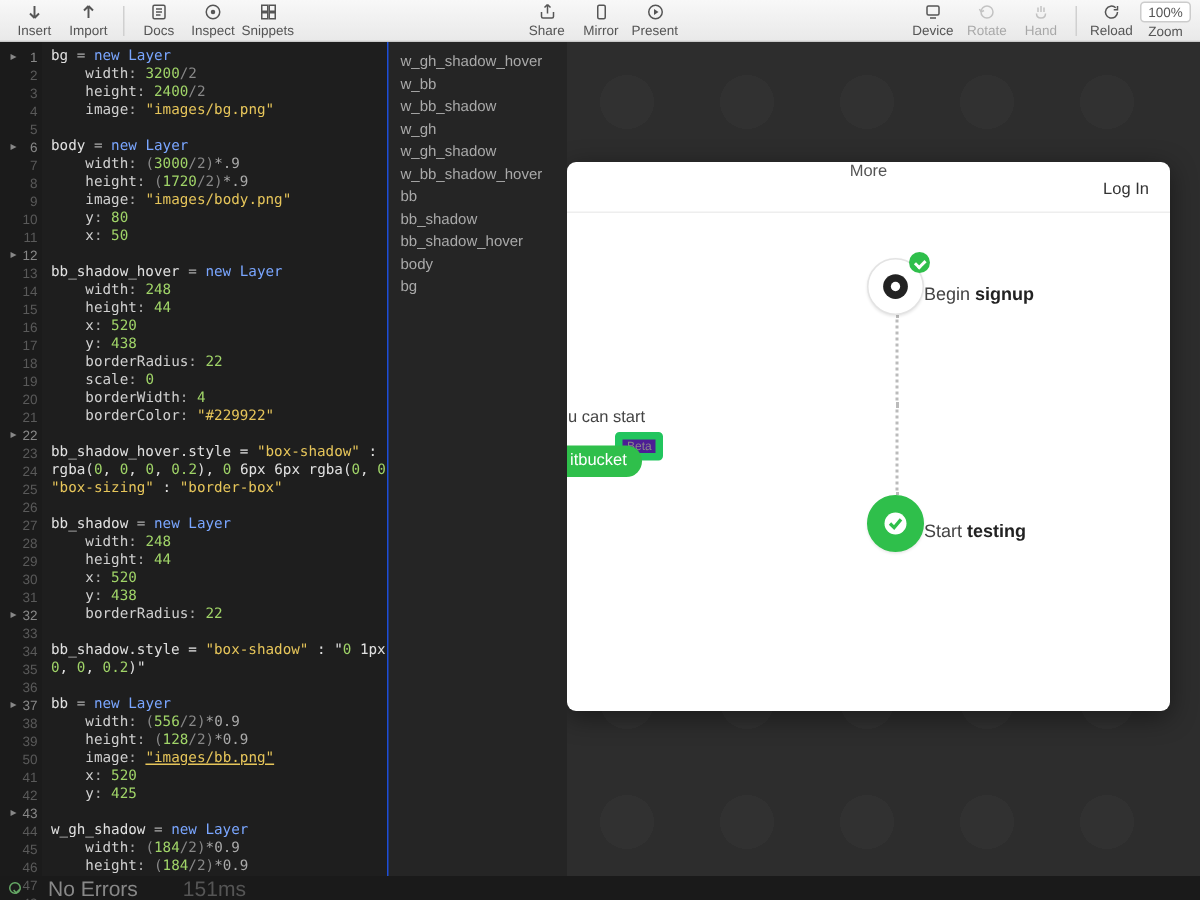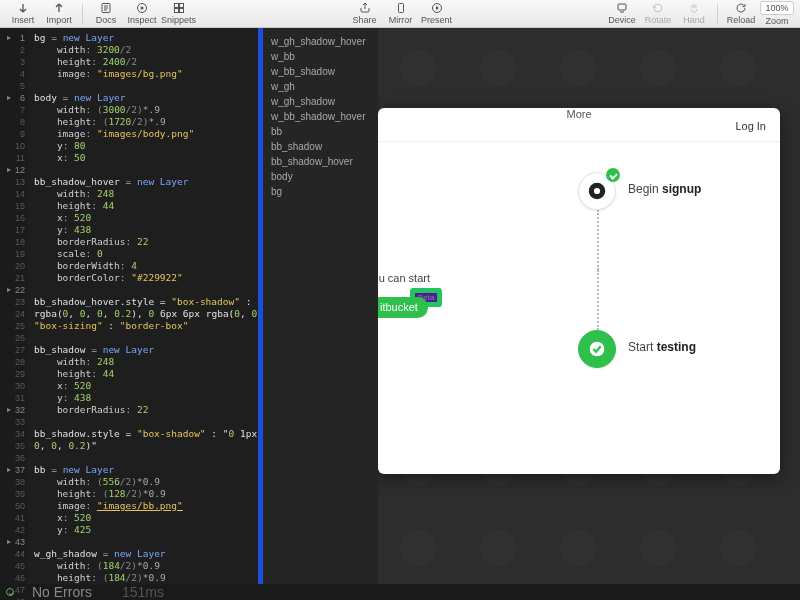--- a/index.html
+++ b/index.html
@@ -28,21 +28,21 @@
   .code {
     flex:0 0 230px; background:#1e1e1e; color:#ccc;
     font-family: Menlo, Consolas, monospace; font-size:9.5px; line-height:12px;
     padding:4px 6px; white-space:pre; overflow:hidden;
   }
   .kw{color:#7aa6ff;} .var{color:#e0e0e0;} .op{color:#aaa;}
   .num{color:#a0d468;} .str{color:#e6c55a;} .punct{color:#888;}
   .prop{color:#d0d0d0;}
   .layers {
     flex:0 0 120px; background:#252525; color:#a9a9a9; font-size:10px;
-    border-left:5px solid #1d4ed8; padding:6px 8px;
+    border-left:1px solid #1d4ed8; padding:6px 8px;
   }
   .layers div{height:15px; line-height:15px; white-space:nowrap;}
   .preview {
     flex:1; background:#2d2d2d; position:relative; overflow:hidden;
   }
   .bgpattern{
     position:absolute; inset:0;
     background-color:#2d2d2d;
     background-image: radial-gradient(circle at 50% 50%, rgba(255,255,255,0.02) 0 18px, transparent 18px);
     background-size:80px 80px;
@@ -57,21 +57,21 @@
   .card-head .login{margin-left:auto; color:#333;}
   .card-body{position:relative; height:calc(100% - 34px); padding:12px 14px 0 14px;}
   .leftfrag{position:absolute; left:0; top:130px; width:52px; text-align:right;}
   .frag-text{color:#444; font-size:11px; white-space:nowrap; position:absolute; right:0; top:0;text-align:center;}
   .pill{
     display:inline-block; background:#2fbf4b; color:#fff; border-radius:14px;
     padding:4px 10px 5px 12px; font-size:11px; position:absolute; left:-10px; top:155px;
   }
   .beta{font-size:8px; background:#4c1d95; color:#888; border:5px solid #22c55e; border-radius:3px; padding:0 3px; position:absolute; left:32px; top:146px;}
   .flow{position:absolute; left:200px; top:30px; width:160px;}
-  .node{display:flex; align-items:flex-start; gap:12px; position:relative;}
+  .node{display:flex; align-items:center; gap:0; position:relative;}
   .circle{width:38px; height:38px; border-radius:50%; background:#fff; border:1px solid #e3e3e3; display:flex; align-items:center; justify-content:center; box-shadow:0 1px 2px rgba(0,0,0,.1); flex:none;}
   .circle.shadowed{box-shadow:0 6px 14px rgba(0,0,0,.22), 0 3px 4px rgba(0,0,0,.15);}
   .check{width:14px;height:14px;border-radius:50%;background:#2fbf4b;display:flex;align-items:center;justify-content:center;position:absolute;left:28px;top:-4px;}
   .check::after{content:"";width:5px;height:3px;border-left:2px solid #fff;border-bottom:2px solid #fff;transform:rotate(-45deg);}
   .lbl{font-size:12px; color:#444; padding-top:10px; white-space:nowrap;}
   .lbl b{font-weight:600; color:#222;}
   .vline{width:0; margin-left:19px; border-left:2px dotted #bbb;}
   .vline.a{height:60px;} .vline.b{height:60px;}
   .node2 .extra{width:34px;height:34px;border-radius:6px;background:#205081;position:absolute;left:-24px;top:2px;display:flex;align-items:center;justify-content:center;}
   .extra svg{width:18px;height:18px;}

